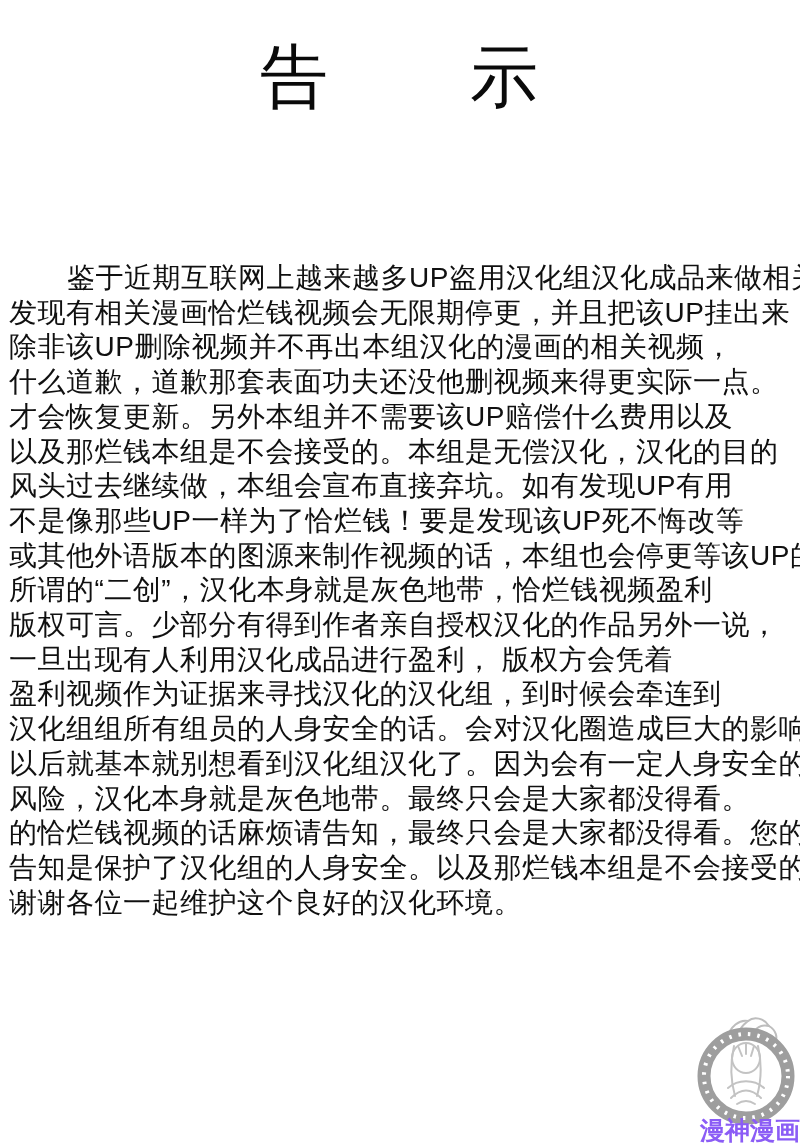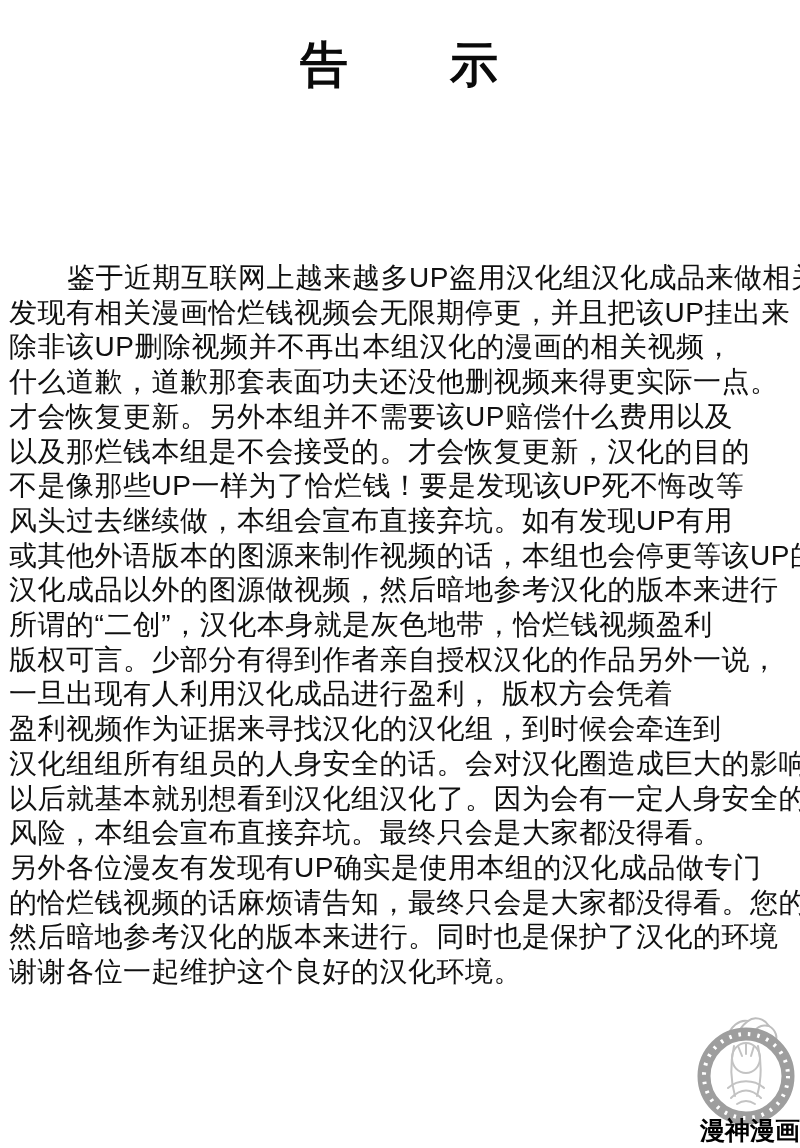--- a/index.html
+++ b/index.html
@@ -15,23 +15,23 @@
     overflow: hidden;
     font-family: "Liberation Sans", "DejaVu Sans", sans-serif;
   }
   .notice-title {
     position: absolute;
     top: 36px;
     left: 0;
     width: 100%;
     margin: 0;
     text-align: center;
-    font-size: 48px;
+    font-size: 68px;
     line-height: 1.2;
-    font-weight: 700;
+    font-weight: 400;
     color: #0a0a0a;
     letter-spacing: 2px;
     white-space: pre;
   }
   .notice-body {
     position: absolute;
     top: 261px;
     left: 9px;
     width: 789px;
     font-size: 28px;
@@ -77,35 +77,33 @@
 <div class="page">
 
   <h1 class="notice-title">告　　示</h1>
 
   <div class="notice-body">
     <div class="notice-line indent">鉴于近期互联网上越来越多UP盗用汉化组汉化成品来做相关</div>
     <div class="notice-line">发现有相关漫画恰烂钱视频会无限期停更，并且把该UP挂出来，</div>
     <div class="notice-line">除非该UP删除视频并不再出本组汉化的漫画的相关视频，</div>
     <div class="notice-line">什么道歉，道歉那套表面功夫还没他删视频来得更实际一点。</div>
     <div class="notice-line">才会恢复更新。另外本组并不需要该UP赔偿什么费用以及</div>
-    <div class="notice-line">以及那烂钱本组是不会接受的。才会恢复更新，汉化的目的</div>
+    <div class="notice-line">以及那烂钱本组是不会接受的。本组是无偿汉化，汉化的目的</div>
+    <div class="notice-line">风头过去继续做，本组会宣布直接弃坑。如有发现UP有用</div>
     <div class="notice-line">不是像那些UP一样为了恰烂钱！要是发现该UP死不悔改等</div>
-    <div class="notice-line">风头过去继续做，本组会宣布直接弃坑。如有发现UP有用</div>
     <div class="notice-line">或其他外语版本的图源来制作视频的话，本组也会停更等该UP的</div>
-    <div class="notice-line">汉化成品以外的图源做视频，然后暗地参考汉化的版本来进行</div>
     <div class="notice-line">所谓的“二创”，汉化本身就是灰色地带，恰烂钱视频盈利</div>
     <div class="notice-line">版权可言。少部分有得到作者亲自授权汉化的作品另外一说，</div>
     <div class="notice-line">一旦出现有人利用汉化成品进行盈利， 版权方会凭着</div>
     <div class="notice-line">盈利视频作为证据来寻找汉化的汉化组，到时候会牵连到</div>
     <div class="notice-line">汉化组组所有组员的人身安全的话。会对汉化圈造成巨大的影响，</div>
     <div class="notice-line">以后就基本就别想看到汉化组汉化了。因为会有一定人身安全的</div>
-    <div class="notice-line">风险，本组会宣布直接弃坑。最终只会是大家都没得看。</div>
-    <div class="notice-line">另外各位漫友有发现有UP确实是使用本组的汉化成品做专门</div>
+    <div class="notice-line">风险，汉化本身就是灰色地带。最终只会是大家都没得看。</div>
     <div class="notice-line">的恰烂钱视频的话麻烦请告知，最终只会是大家都没得看。您的</div>
-    <div class="notice-line">然后暗地参考汉化的版本来进行。同时也是保护了汉化的环境</div>
+    <div class="notice-line">告知是保护了汉化组的人身安全。以及那烂钱本组是不会接受的</div>
     <div class="notice-line">谢谢各位一起维护这个良好的汉化环境。</div>
   </div>
 
   <div class="watermark">
     <svg class="seal-svg" width="112" height="112" viewBox="0 0 112 112" xmlns="http://www.w3.org/2000/svg">
 
       <g fill="none" stroke="#bdbdbd" stroke-width="2" stroke-linecap="round">
         <path d="M36 24 C40 10 50 3 58 5 C50 11 47 17 49 24"></path>
         <path d="M58 5 C64 0 74 2 79 10 C71 8 65 12 63 19"></path>
         <path d="M79 10 C86 14 88 21 85 28 C79 21 72 21 68 25"></path>
@@ -120,16 +118,16 @@
         <path d="M44 30 C40 48 41 66 45 80"></path>
         <path d="M68 30 C72 48 71 66 67 80"></path>
         <path d="M48 30 L52 40"></path>
         <path d="M56 27 L56 38"></path>
         <path d="M64 30 L61 40"></path>
         <path d="M38 72 C48 63 64 63 74 72"></path>
         <path d="M41 82 C51 72 61 72 71 82"></path>
         <path d="M47 88 C53 84 59 84 65 88"></path>
       </g>
     </svg>
-    <div class="brand-label" style="color: #000000;">漫神漫画</div>
+    <div class="brand-label" style="color: #8b5cf6;">漫神漫画</div>
   </div>
 
 </div>
 
 </body></html>

